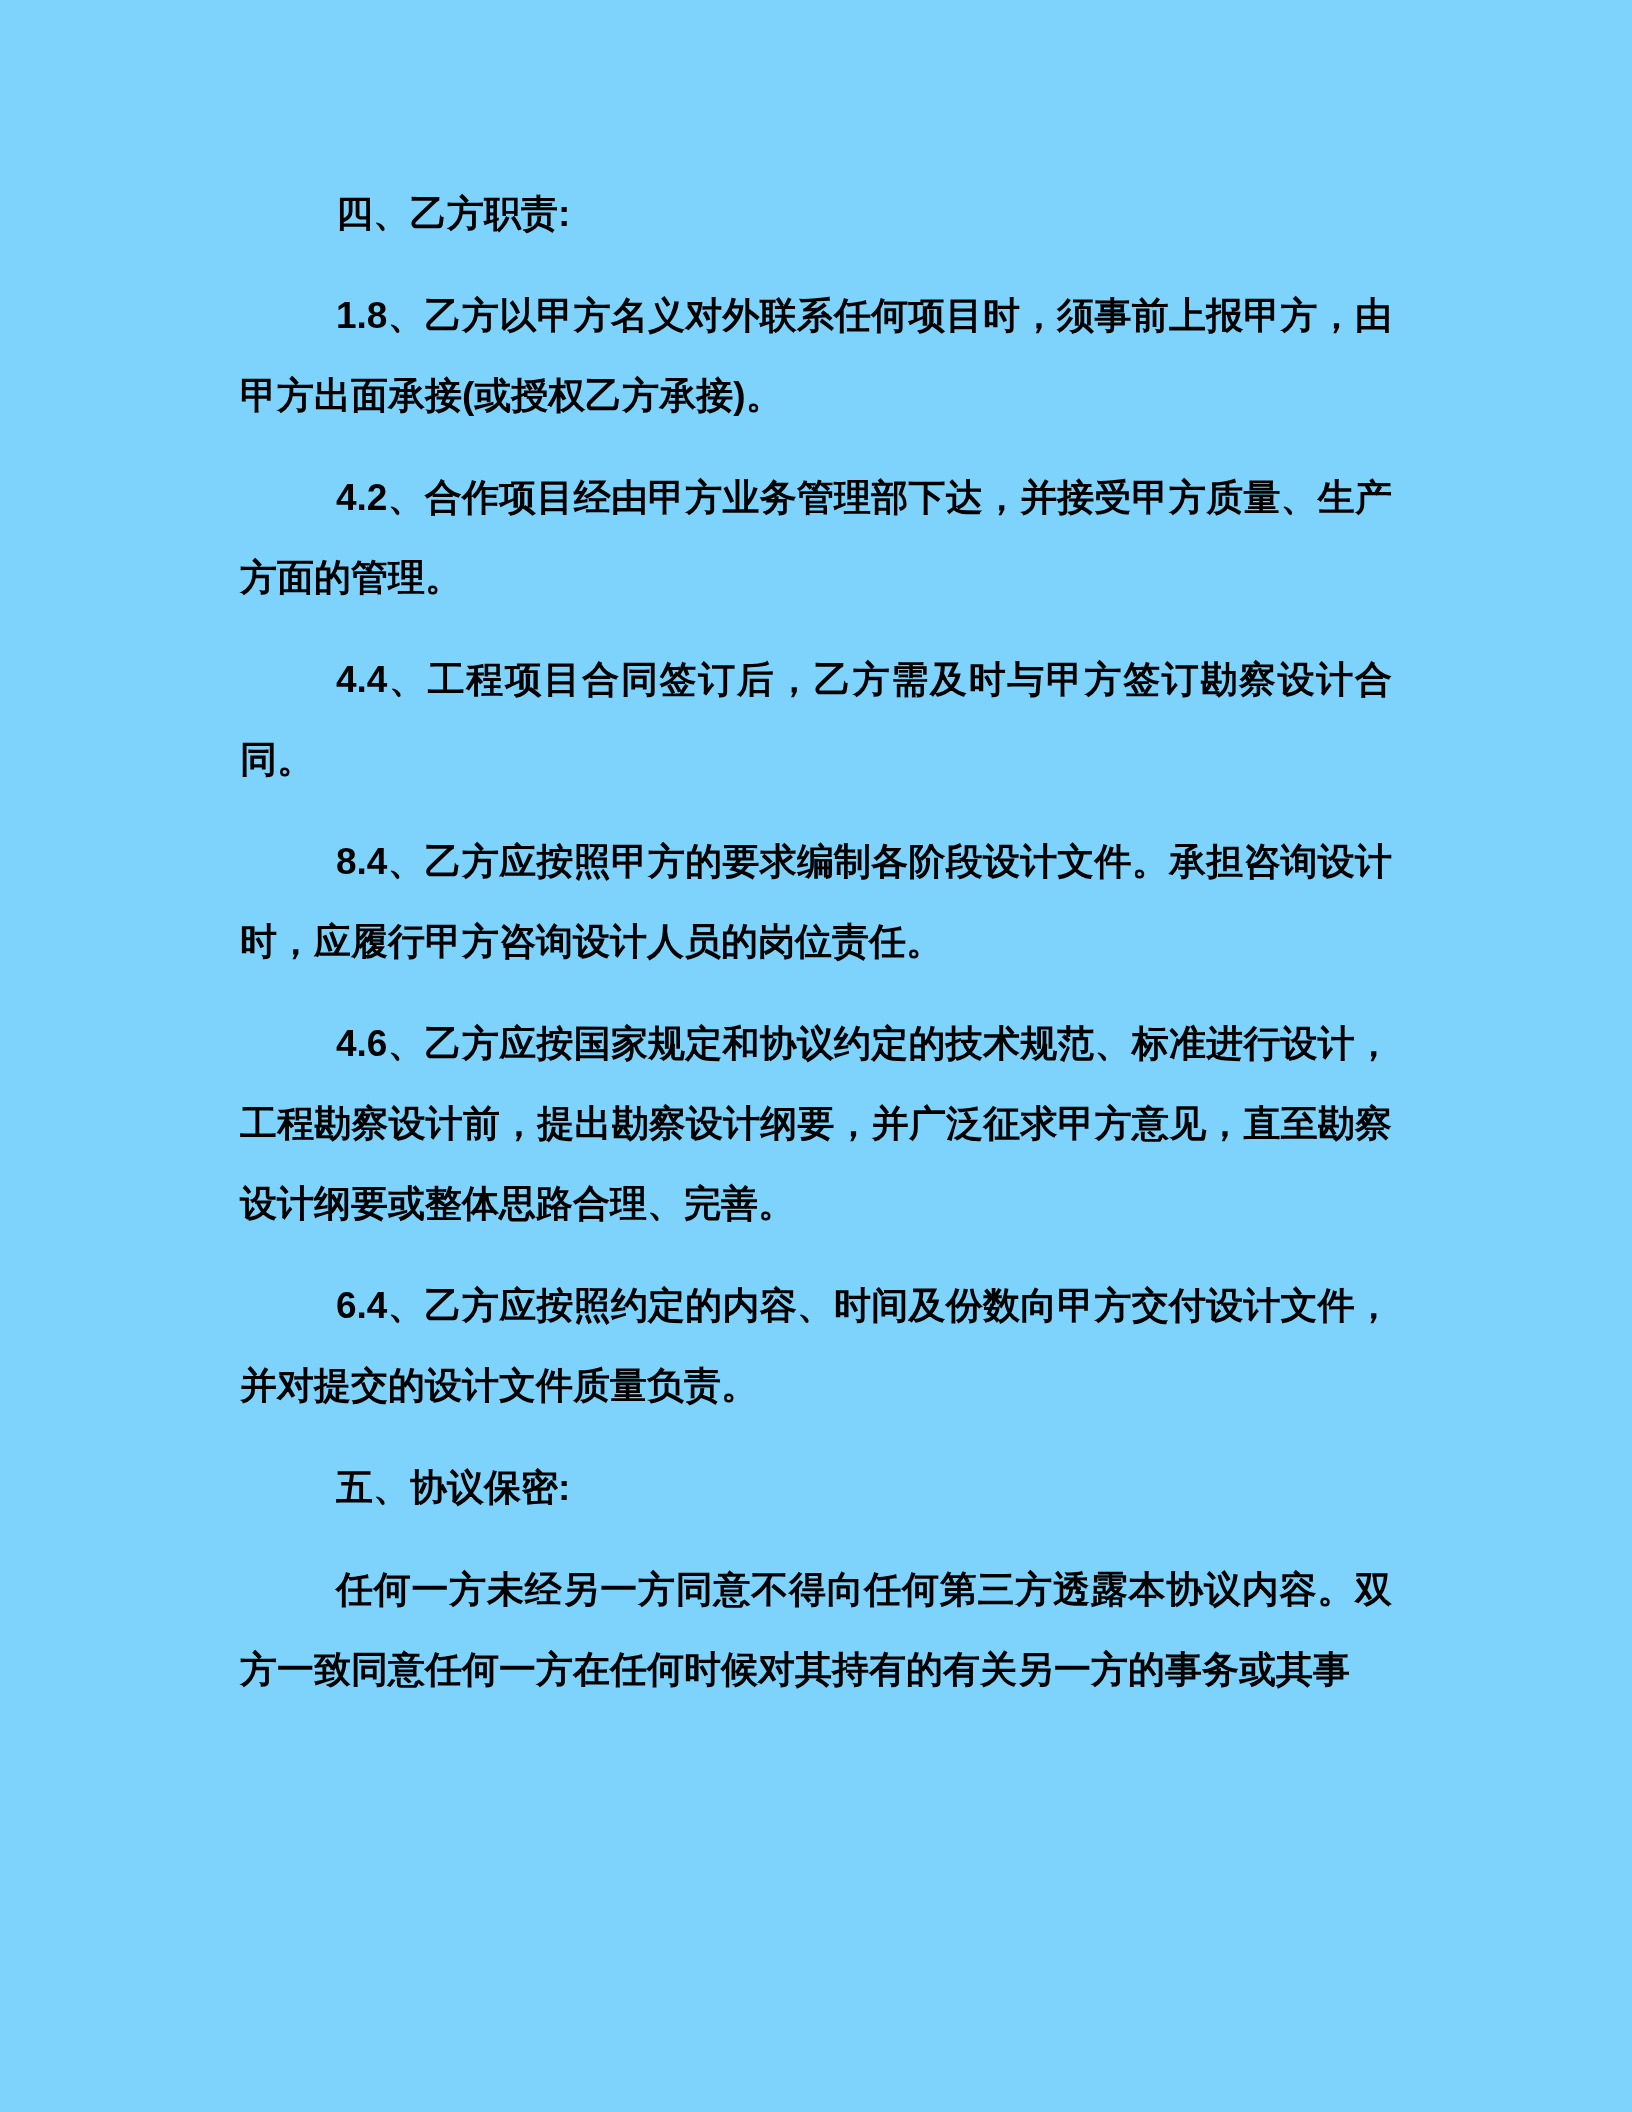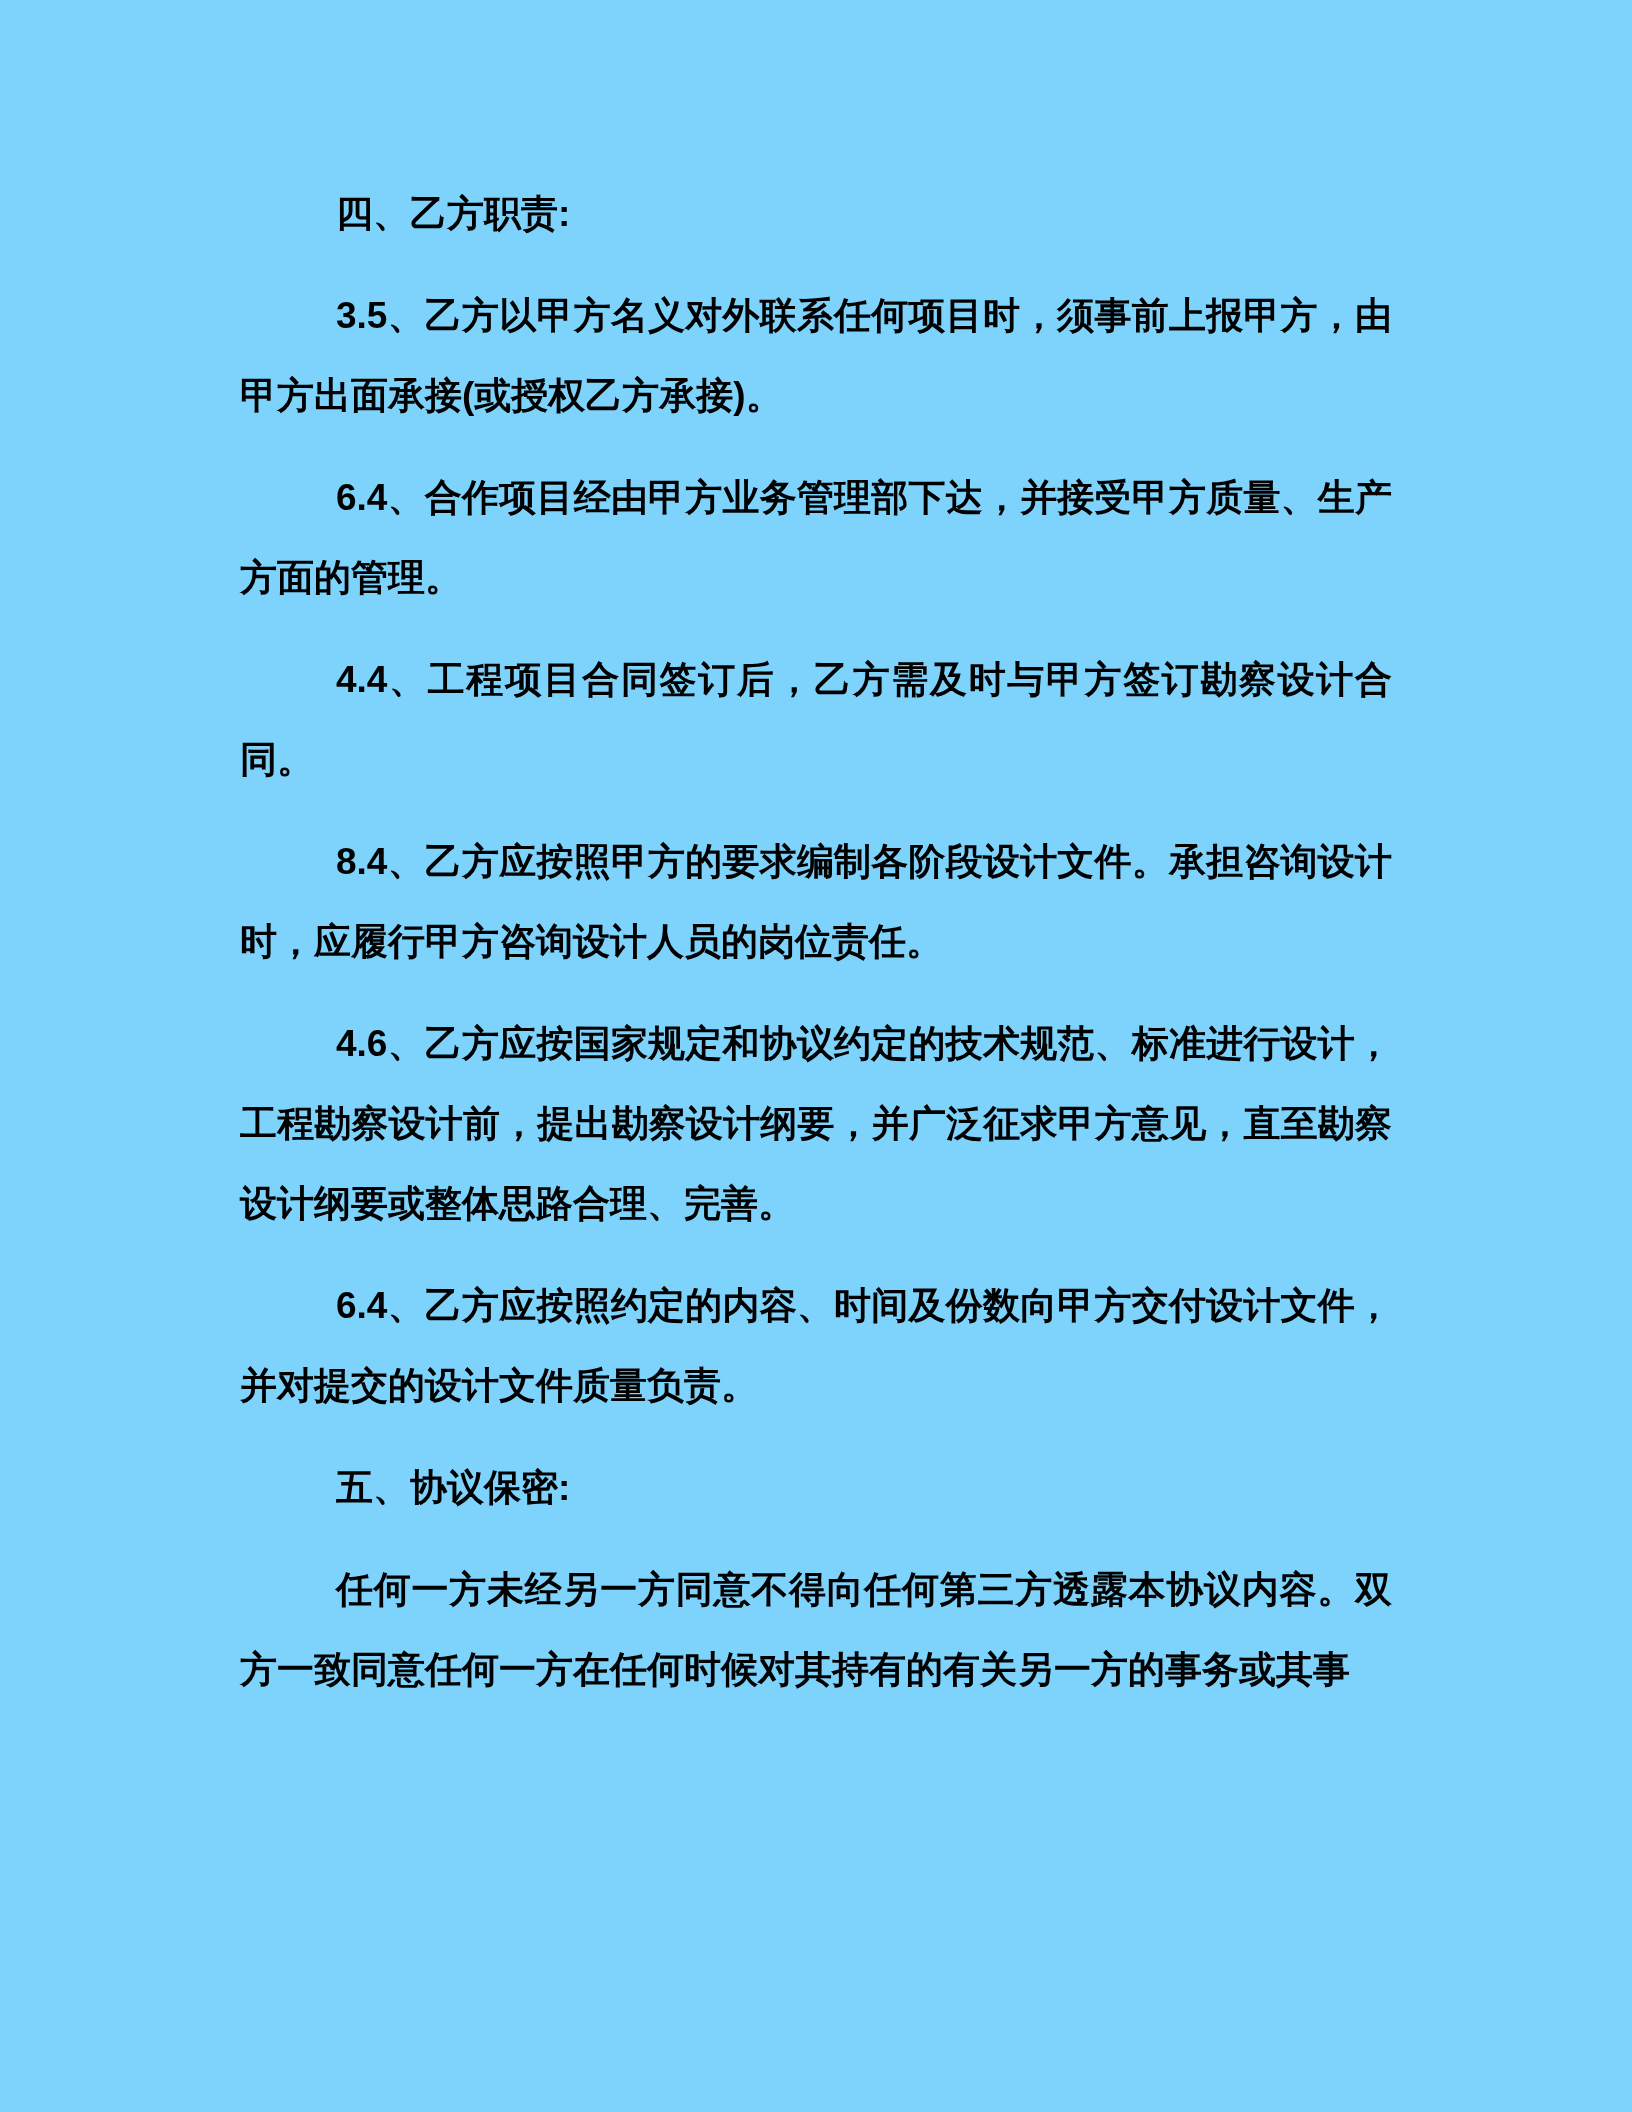--- a/index.html
+++ b/index.html
@@ -30,21 +30,21 @@
     text-align: justify;
     text-indent: 96px;
     word-break: break-all;
   }
 </style>
 </head>
 <body>
 
 <div class="page">
   <p class="para">四、乙方职责:</p>
-  <p class="para">3.5、乙方以甲方名义对外联系任何项目时，须事前上报甲方，由甲方出面承接(或授权乙方承接)。</p>
-  <p class="para">6.4、合作项目经由甲方业务管理部下达，并接受甲方质量、生产方面的管理。</p>
+  <p class="para">1.8、乙方以甲方名义对外联系任何项目时，须事前上报甲方，由甲方出面承接(或授权乙方承接)。</p>
+  <p class="para">4.2、合作项目经由甲方业务管理部下达，并接受甲方质量、生产方面的管理。</p>
   <p class="para">4.4、工程项目合同签订后，乙方需及时与甲方签订勘察设计合同。</p>
   <p class="para">8.4、乙方应按照甲方的要求编制各阶段设计文件。承担咨询设计时，应履行甲方咨询设计人员的岗位责任。</p>
   <p class="para">4.6、乙方应按国家规定和协议约定的技术规范、标准进行设计，工程勘察设计前，提出勘察设计纲要，并广泛征求甲方意见，直至勘察设计纲要或整体思路合理、完善。</p>
   <p class="para">6.4、乙方应按照约定的内容、时间及份数向甲方交付设计文件，并对提交的设计文件质量负责。</p>
   <p class="para">五、协议保密:</p>
   <p class="para">任何一方未经另一方同意不得向任何第三方透露本协议内容。双方一致同意任何一方在任何时候对其持有的有关另一方的事务或其事</p>
 </div>
 
 </body></html>

